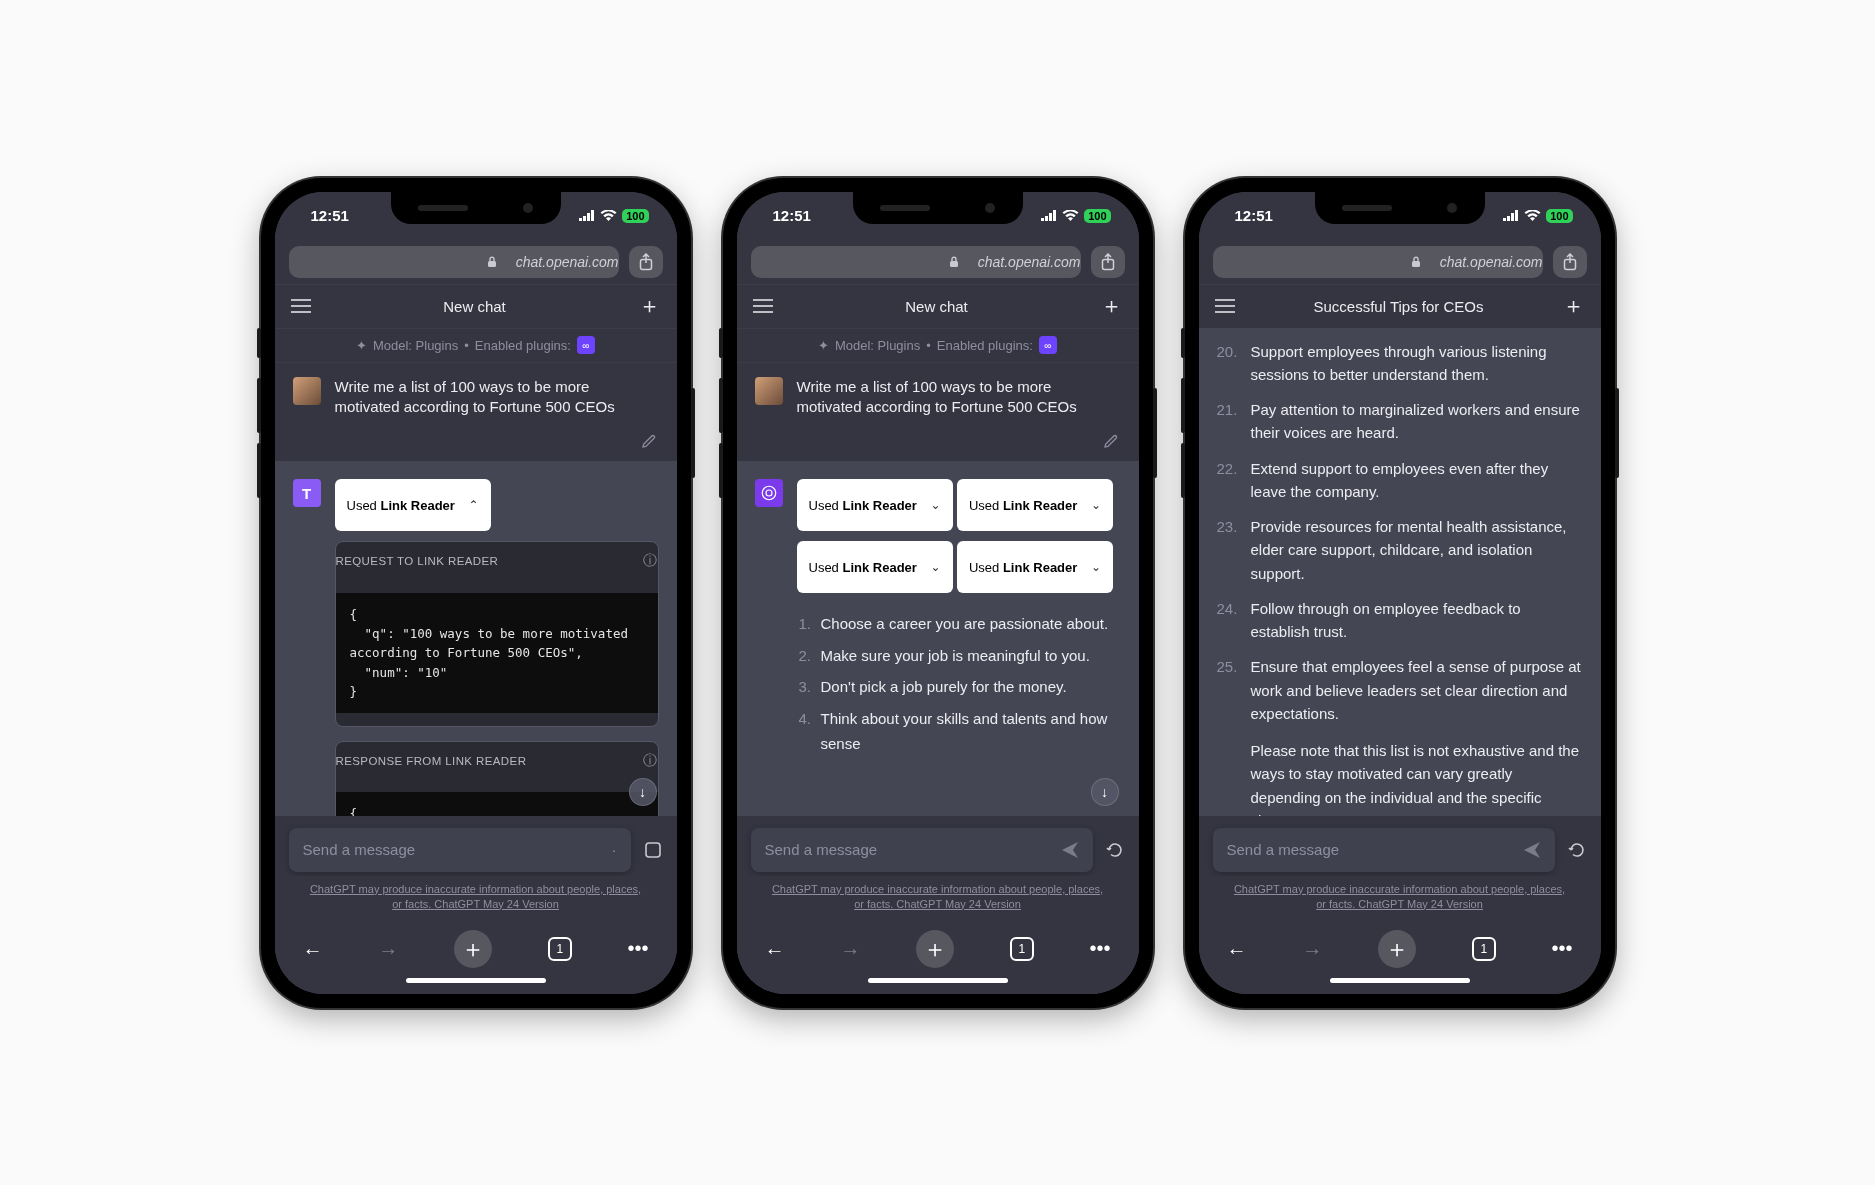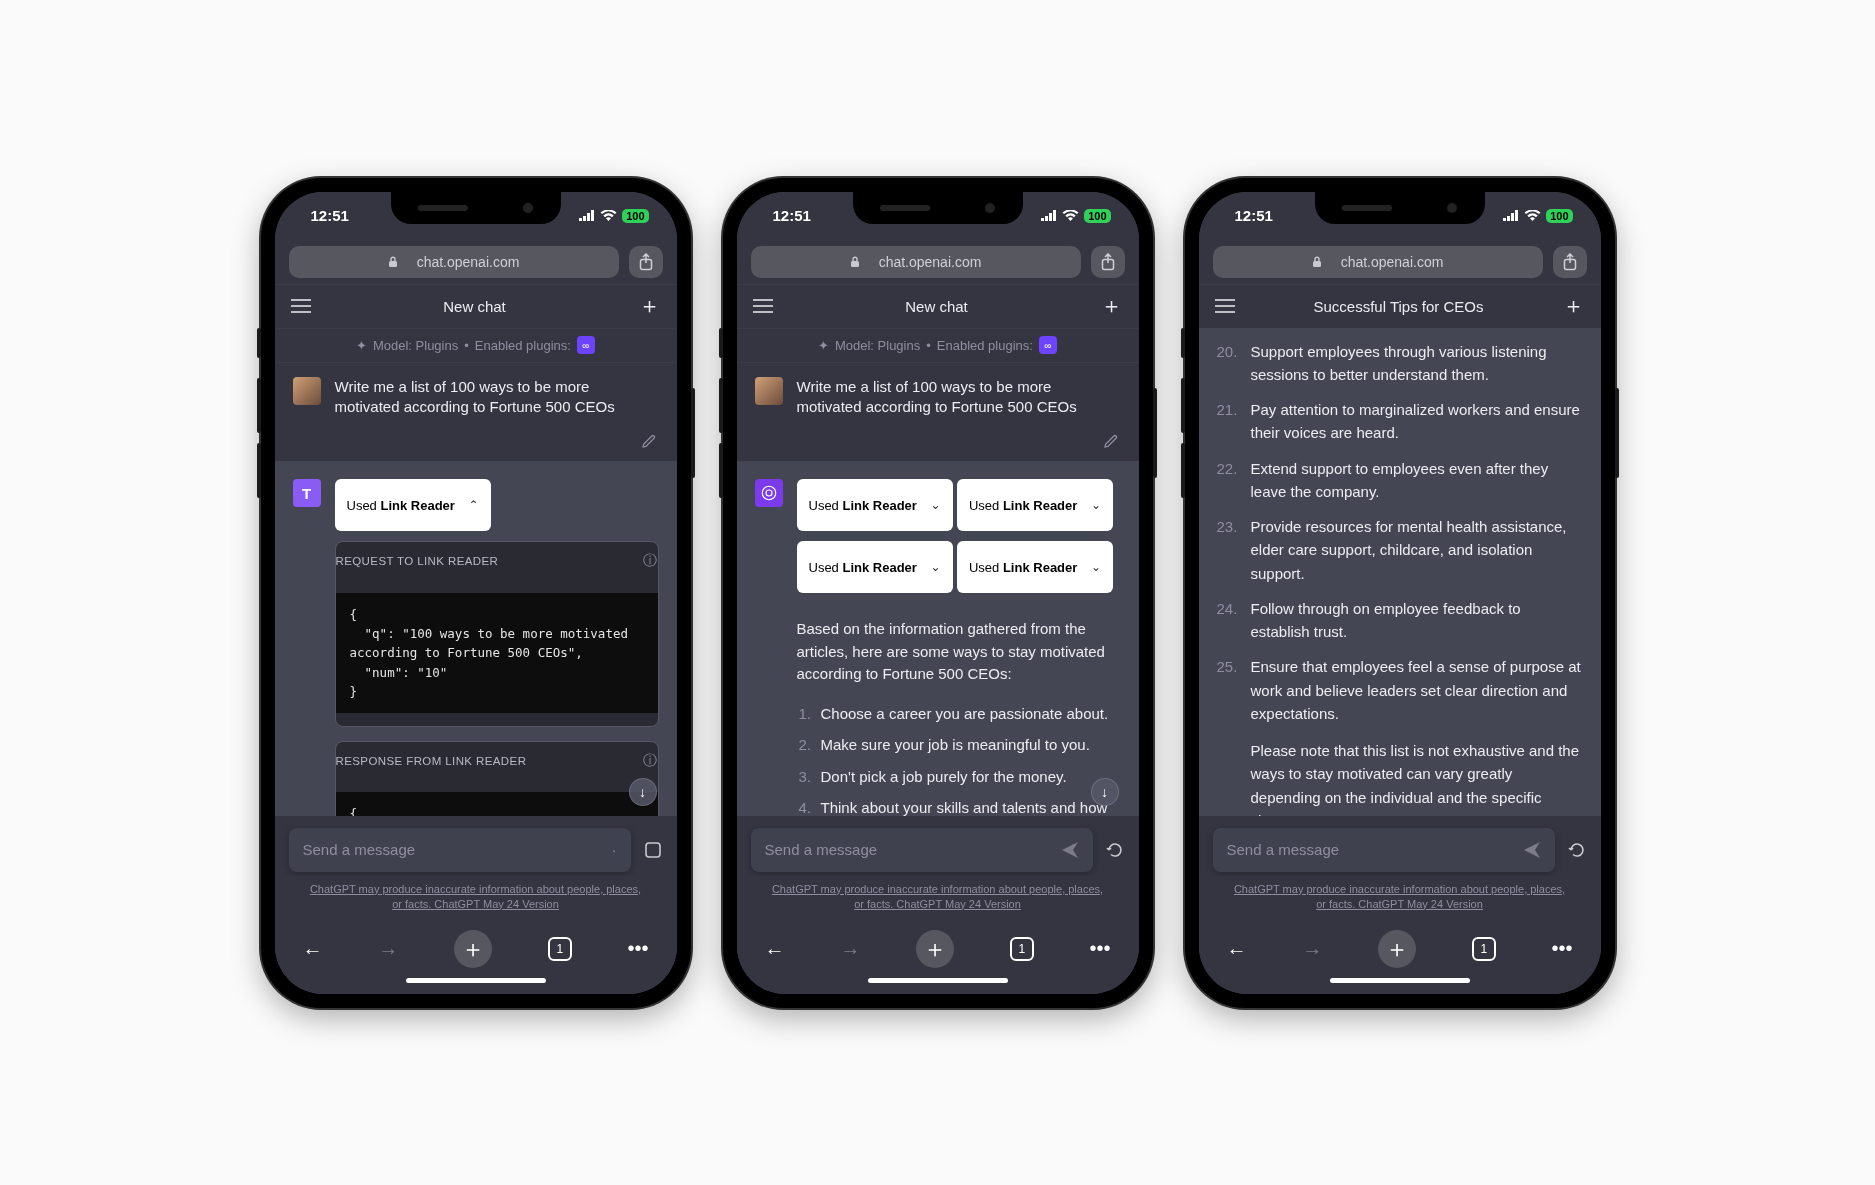--- a/index.html
+++ b/index.html
@@ -96,24 +96,25 @@
     padding:0 14px;
     gap:10px;
   }
   .addr{
     flex:1;
     height:32px;
     background:var(--pill-bg);
     border-radius:10px;
     display:flex;
     align-items:center;
-    justify-content:center;
+    justify-content:flex-end;
     gap:19px;
     color:#d0d0d6;
     font-size:14px;
+    font-style:italic;
   }
   .share-btn{
     width:34px;height:32px;
     background:var(--pill-bg);
     border-radius:10px;
     display:flex;align-items:center;justify-content:center;
     color:#d0d0d6;
   }
   
   .app-header{
@@ -554,21 +555,20 @@
         </div>
         <div class="pill-btn">
           <span><span>Used </span><span class="bold">Link Reader</span></span>
           <span class="chev">⌄</span>
         </div>
         <div class="pill-btn">
           <span><span>Used </span><span class="bold">Link Reader</span></span>
           <span class="chev">⌄</span>
         </div>
 
-        <p class="ai-text">Based on the information gathered from the articles, here are some ways to stay motivated according to Fortune 500 CEOs:</p>
         <ol class="num-list">
           <li>Choose a career you are passionate about.</li>
           <li>Make sure your job is meaningful to you.</li>
           <li>Don't pick a job purely for the money.</li>
           <li>Think about your skills and talents and how sense</li>
         </ol>
       </div>
     </div>
    </div>
    <div class="scroll-pill">↓</div>

